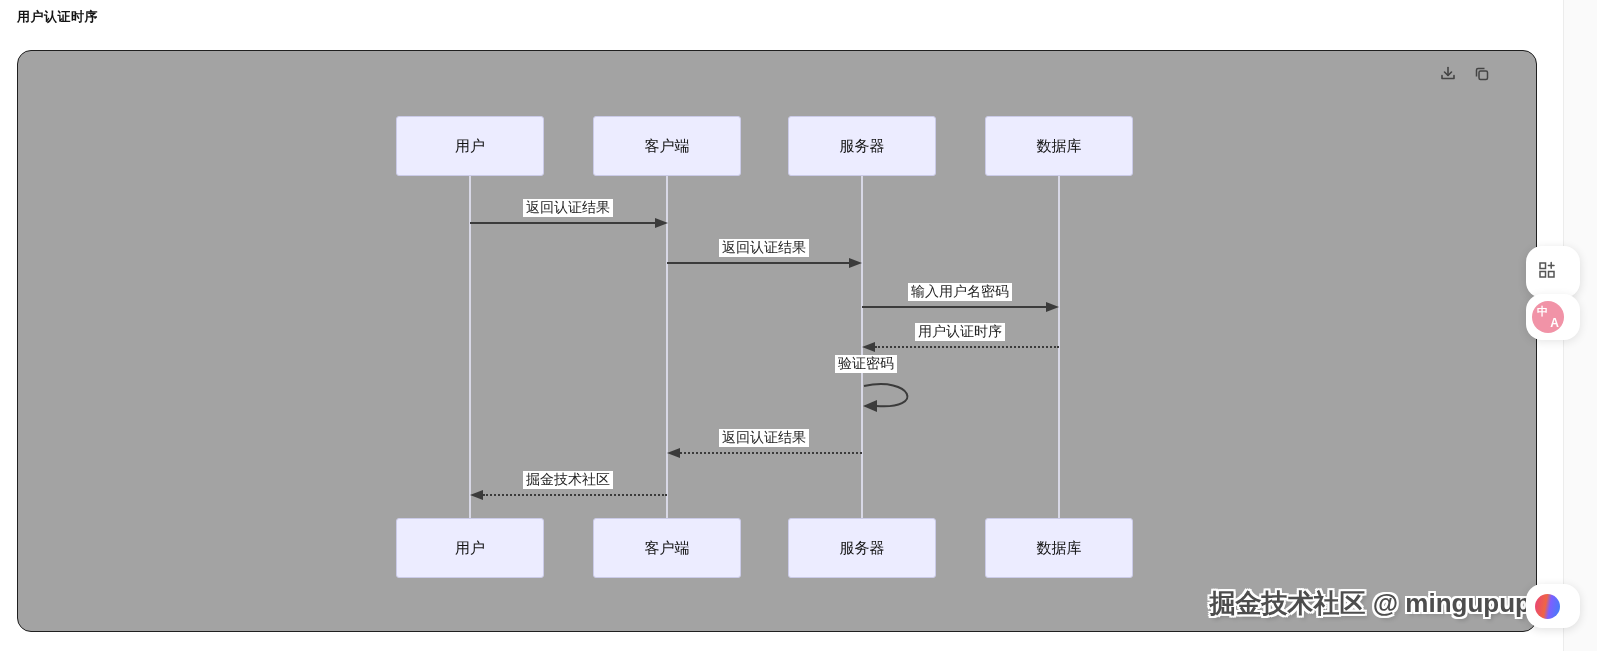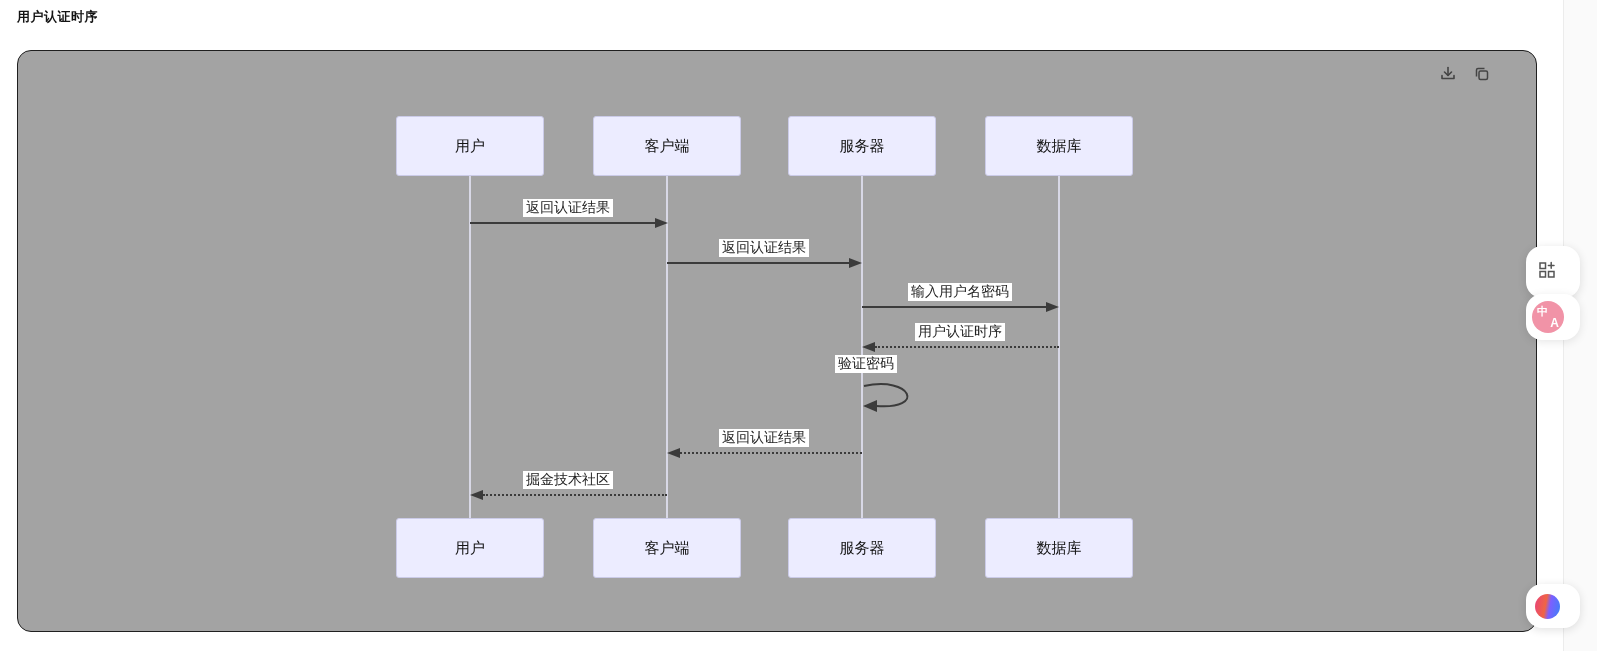--- a/index.html
+++ b/index.html
@@ -156,20 +156,21 @@
     </div>
     <div class="actor" style="left:770px; top:467px">
       <span>服务器</span>
     </div>
     <div class="actor" style="left:967px; top:467px">
       <span>数据库</span>
     </div>
 
   </div>
 
+  <div class="watermark">掘金技术社区 @ mingupup</div>
 
   <div class="side-tab tools">
     <span>
       <svg width="18" height="18" viewBox="0 0 18 18" fill="none" stroke="#555" stroke-width="1.5">
         <rect x="2" y="2" width="5.5" height="5.5"></rect>
         <rect x="2" y="10.5" width="5.5" height="5.5"></rect>
         <rect x="10.5" y="10.5" width="5.5" height="5.5"></rect>
         <path d="M13.2 1.5 V7.2 M10.4 4.4 H16" stroke-linecap="round"></path>
       </svg>
     </span>

